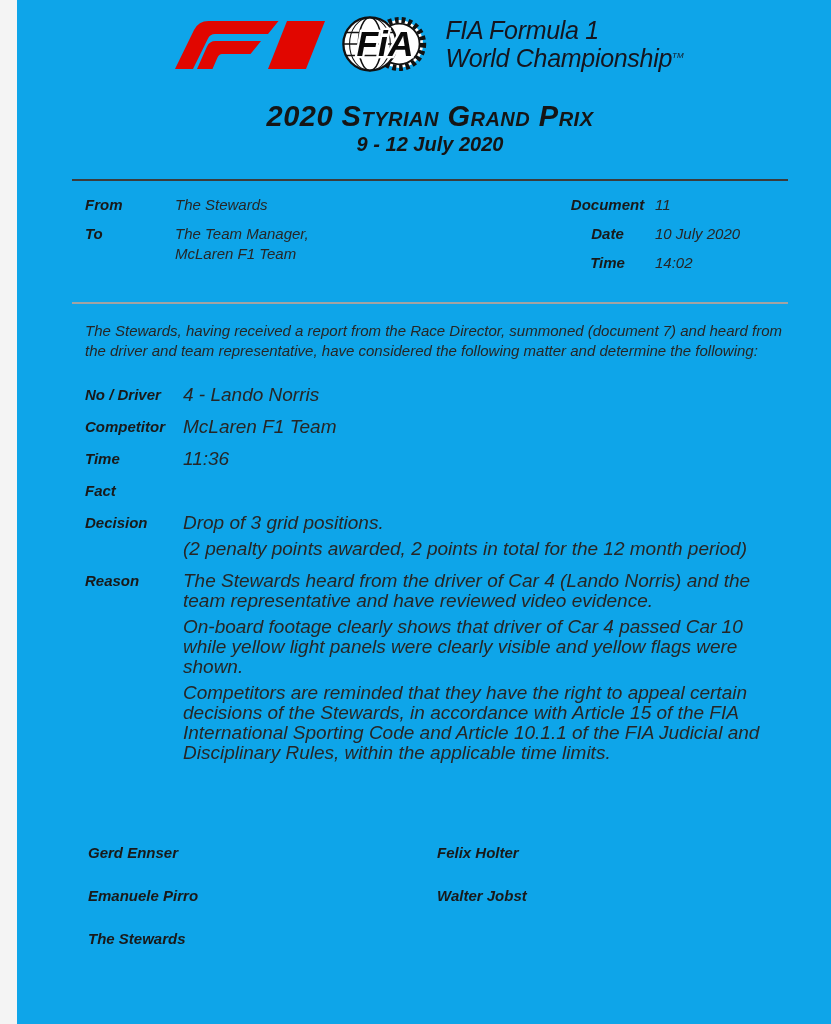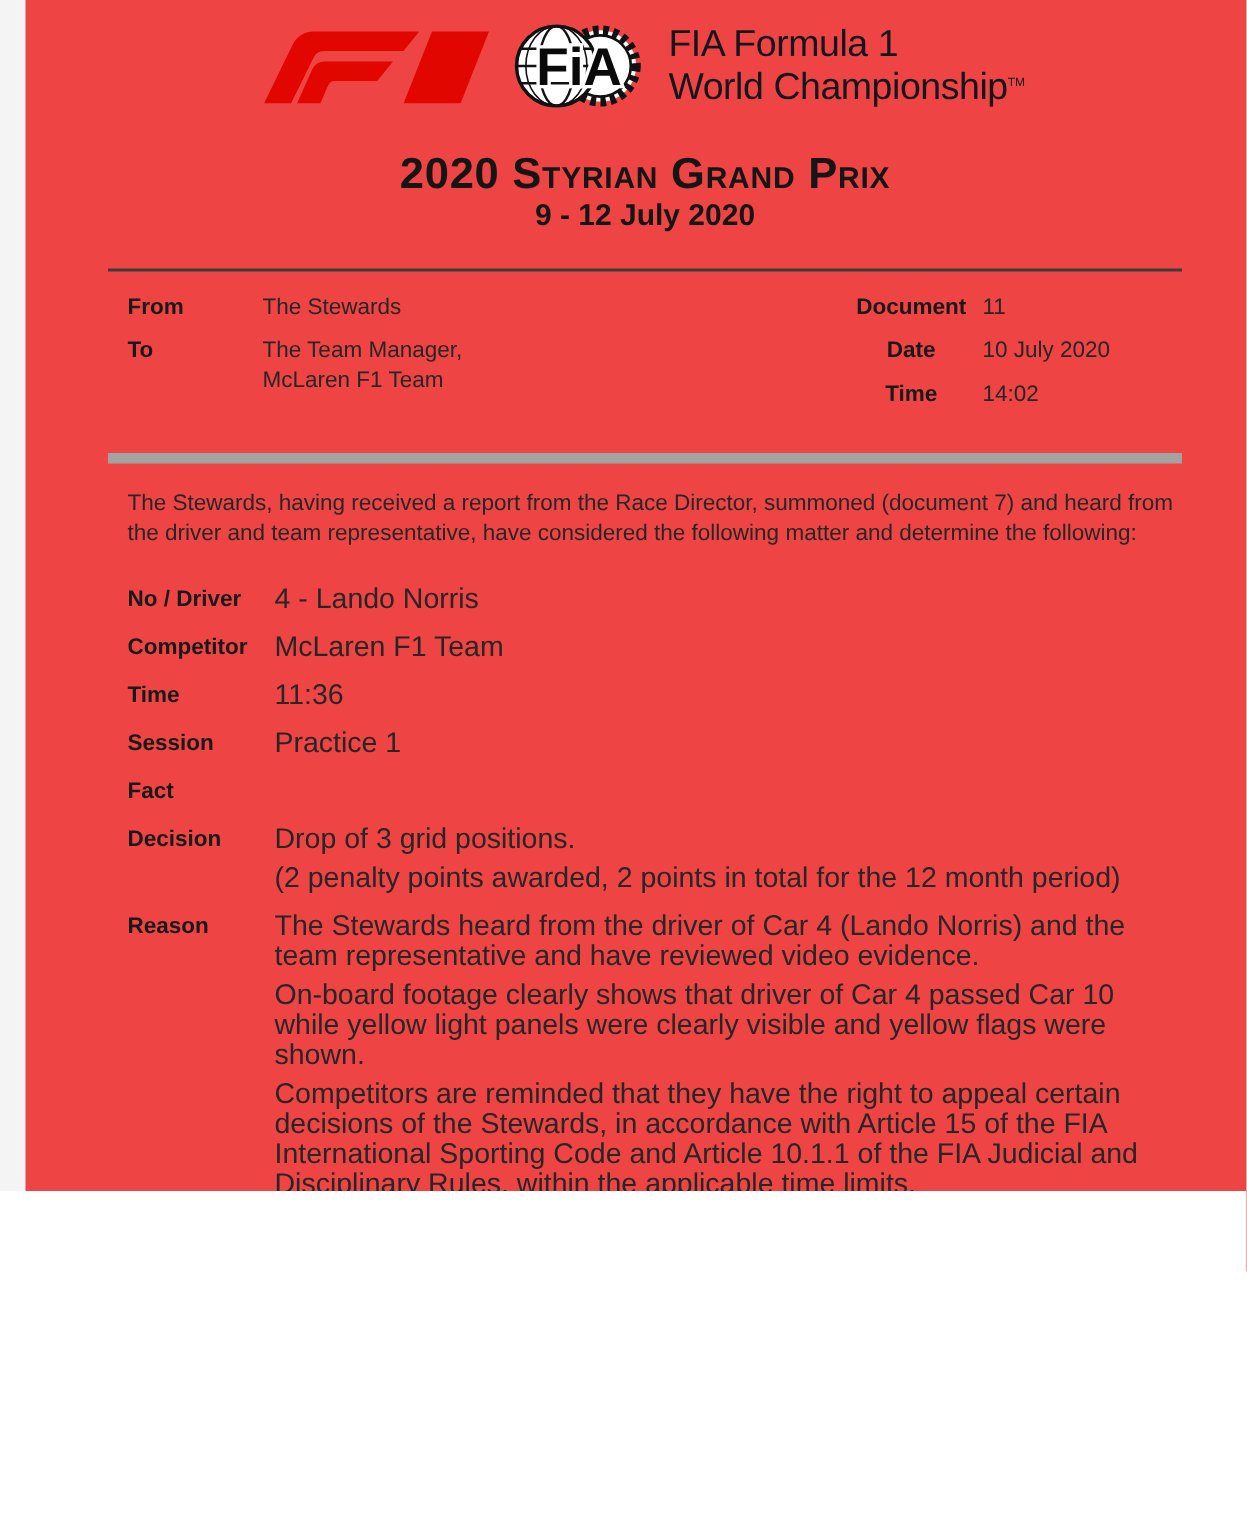--- a/index.html
+++ b/index.html
@@ -1,23 +1,24 @@
 <!DOCTYPE html>
 <html><head>
 <meta charset="utf-8">
 <style>
   * { margin:0; padding:0; box-sizing:border-box; }
   html,body { background:#ffffff; }
   .page {
     position:relative;
-    width:831px; height:794px;
-    background:#ef4444;
+    width:831px; height:1024px;
+    background:#0ea5e9;
     font-family:"Liberation Sans", sans-serif;
     color:#222222;
     overflow:hidden;
+    font-style:italic;
   }
   .edge-strip {
     position:absolute; left:0; top:0; width:17px; height:1024px;
     background:#f4f4f4;
   }
   .content { position:relative; margin-left:72px; width:716px; }
 
   
   .brand {
     display:flex; align-items:center; justify-content:center;
@@ -36,21 +37,21 @@
   .event-title {
     font-size:29px; line-height:30px; font-weight:bold;
     font-variant:small-caps; color:#151515; letter-spacing:0.5px;
   }
   .event-dates { font-size:20px; line-height:20px; font-weight:bold; color:#151515; margin-top:3px; }
 
   
   .meta {
     margin-top:25px;
     border-top:2px solid #3c3c3c;
-    border-bottom:7px solid #a3a3a3;
+    border-bottom:2px solid #a3a3a3;
     padding:14px 0 20px 13px;
     display:flex; align-items:flex-start;
     font-size:15px; line-height:20px;
   }
   .meta-left { width:475px; }
   .meta-row { display:flex; margin-bottom:9px; }
   .meta-label { font-weight:bold; color:#191919; }
   .meta-left .meta-label { width:90px; }
   .meta-right { width:228px;text-align:center; }
   .meta-right .meta-label { width:95px; }
@@ -156,24 +157,20 @@
       </div>
       <div class="field-row">
         <span class="field-label">Competitor</span>
         <span class="field-value">McLaren F1 Team</span>
       </div>
       <div class="field-row">
         <span class="field-label">Time</span>
         <span class="field-value">11:36</span>
       </div>
       <div class="field-row">
-        <span class="field-label">Session</span>
-        <span class="field-value">Practice 1</span>
-      </div>
-      <div class="field-row">
         <span class="field-label">Fact</span>
       </div>
       <div class="field-row">
         <span class="field-label">Decision</span>
         <span class="field-value">
           <p>Drop of 3 grid positions.</p>
           <p>(2 penalty points awarded, 2 points in total for the 12 month period)</p>
         </span>
       </div>
       <div class="field-row">
@@ -185,20 +182,21 @@
         </span>
       </div>
     </main>
 
     <div class="signatures">
       <div class="sig-row">
         <span class="sig-name sig-left">Gerd Ennser</span>
         <span class="sig-name">Felix Holter</span>
       </div>
       <div class="sig-row">
+        <span class="sig-name sig-left">Emanuele Pirro</span>
         <span class="sig-name">Walter Jobst</span>
       </div>
       <div class="sig-row">
         <span class="sig-name">The Stewards</span>
       </div>
     </div>
   </div>
 </div>
 
 </body></html>

